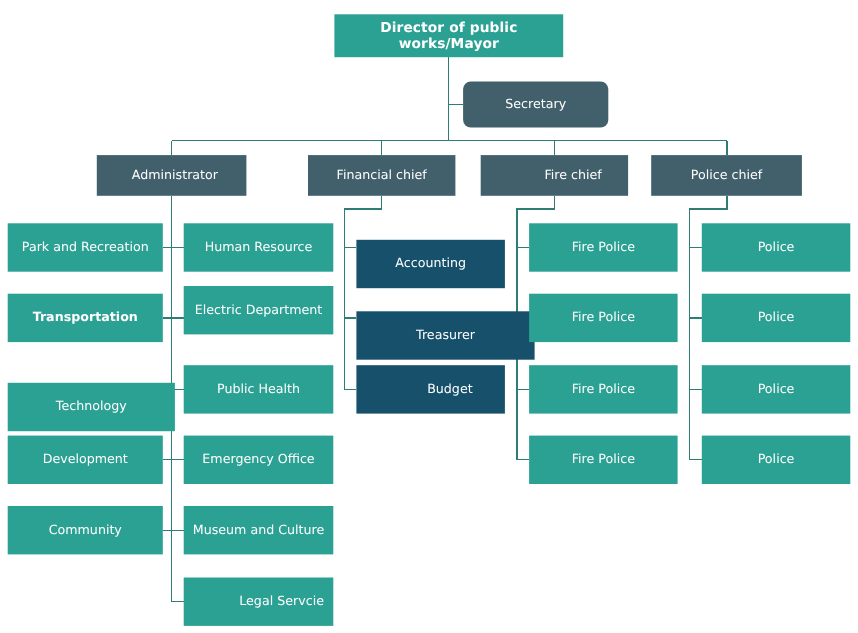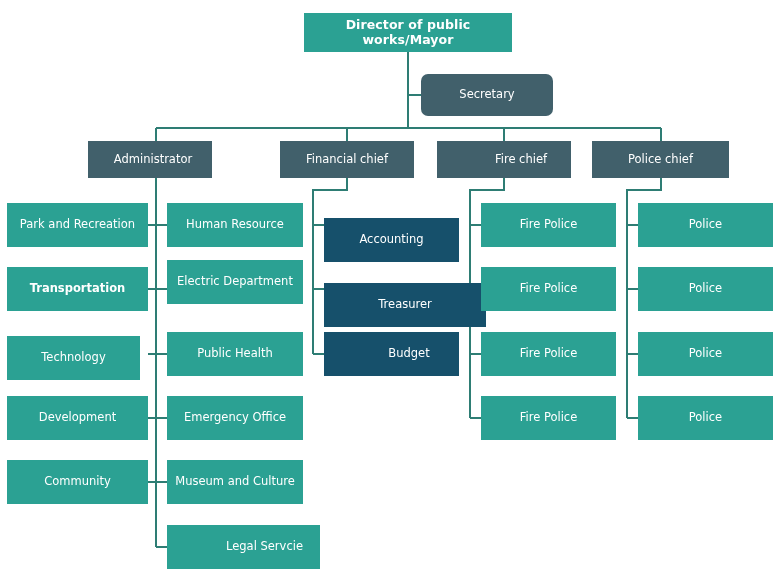--- a/index.html
+++ b/index.html
@@ -99,39 +99,39 @@
       <path d="M 627 354 L 638 354" fill="none" stroke="#2E7D74" stroke-width="1.2" shape-rendering="crispEdges"></path>
       <path d="M 627 418 L 638 418" fill="none" stroke="#2E7D74" stroke-width="1.2" shape-rendering="crispEdges"></path>
     </svg>
   <div id="node-layer">
       <div class="node node-root" style="left: 304px; top: 13px; width: 208px; height: 39px;">
         <span>Director of public works/Mayor</span>
       </div>
       <div class="node node-staff" style="left: 421px; top: 74px; width: 132px; height: 42px;">
         <span>Secretary</span>
       </div>
-      <div class="node node-manager" style="left: 88px; top: 141px; width: 124px; height: 37px; padding-left: 12px;">
+      <div class="node node-manager" style="left: 88px; top: 141px; width: 136px; height: 37px; padding-left: 12px;">
         <span>Administrator</span>
       </div>
       <div class="node node-manager" style="left: 280px; top: 141px; width: 134px; height: 37px;">
         <span>Financial chief</span>
       </div>
       <div class="node node-manager" style="left: 437px; top: 141px; width: 134px; height: 37px; padding-left: 40px;">
         <span>Fire chief</span>
       </div>
       <div class="node node-manager" style="left: 592px; top: 141px; width: 137px; height: 37px;">
         <span>Police chief</span>
       </div>
       <div class="node node-leaf-teal" style="left: 7px; top: 203px; width: 141px; height: 44px;">
         <span>Park and Recreation</span>
       </div>
       <div class="node node-leaf-teal" style="left: 7px; top: 267px; width: 141px; height: 44px; font-weight: bold;">
         <span>Transportation</span>
       </div>
-      <div class="node node-leaf-teal" style="left: 7px; top: 336px; width: 133px; height: 44px;">
+      <div class="node node-leaf-teal" style="left: 7px; top: 348px; width: 152px; height: 44px;">
         <span>Technology</span>
       </div>
       <div class="node node-leaf-teal" style="left: 7px; top: 396px; width: 141px; height: 44px;">
         <span>Development</span>
       </div>
       <div class="node node-leaf-teal" style="left: 7px; top: 460px; width: 141px; height: 44px;">
         <span>Community</span>
       </div>
       <div class="node node-leaf-teal" style="left: 167px; top: 203px; width: 136px; height: 44px;">
         <span>Human Resource</span>
@@ -141,21 +141,21 @@
       </div>
       <div class="node node-leaf-teal" style="left: 167px; top: 332px; width: 136px; height: 44px;">
         <span>Public Health</span>
       </div>
       <div class="node node-leaf-teal" style="left: 167px; top: 396px; width: 136px; height: 44px;">
         <span>Emergency Office</span>
       </div>
       <div class="node node-leaf-teal" style="left: 167px; top: 460px; width: 136px; height: 44px;">
         <span>Museum and Culture</span>
       </div>
-      <div class="node node-leaf-teal" style="left: 167px; top: 525px; width: 153px; height: 44px; padding-left: 48px;">
+      <div class="node node-leaf-teal" style="left: 167px; top: 525px; width: 136px; height: 44px; padding-left: 48px;">
         <span>Legal Servcie</span>
       </div>
       <div class="node node-leaf-navy" style="left: 324px; top: 203px; width: 135px; height: 44px; margin-top: 15px;">
         <span>Accounting</span>
       </div>
       <div class="node node-leaf-navy" style="left: 324px; top: 283px; width: 162px; height: 44px;">
         <span>Treasurer</span>
       </div>
       <div class="node node-leaf-navy" style="left: 324px; top: 332px; width: 135px; height: 44px; padding-left: 41px;">
         <span>Budget</span>

